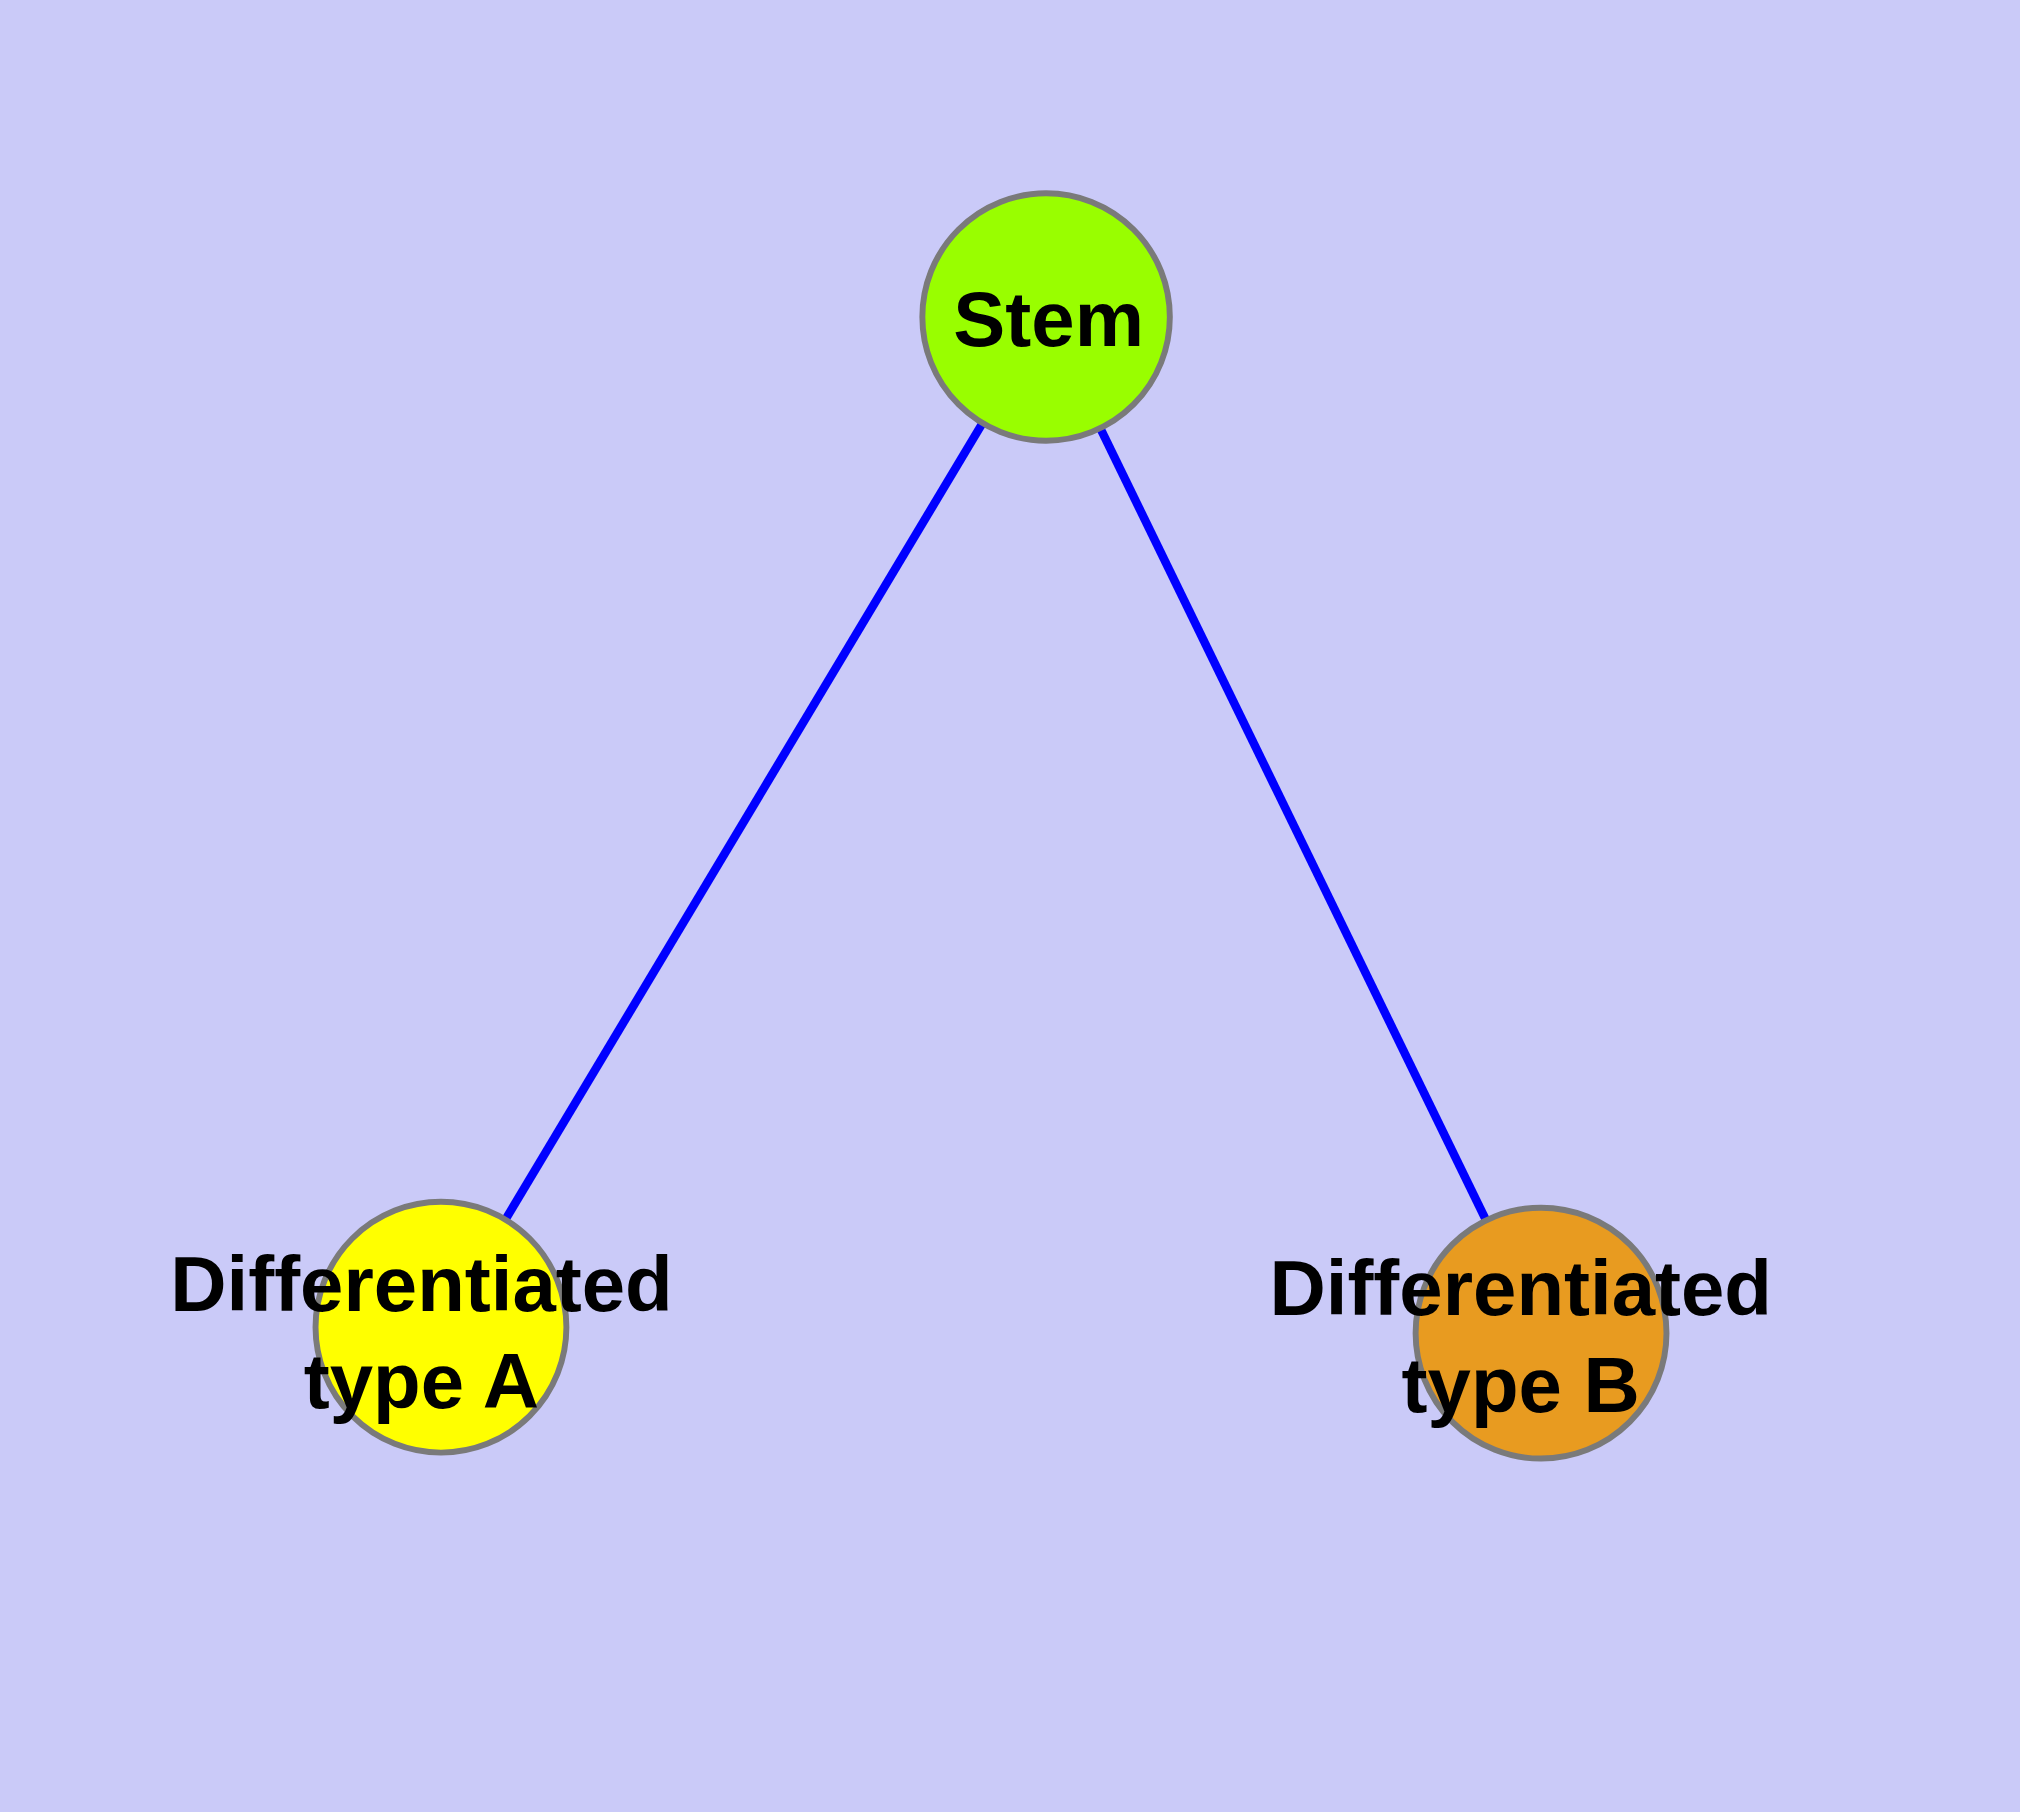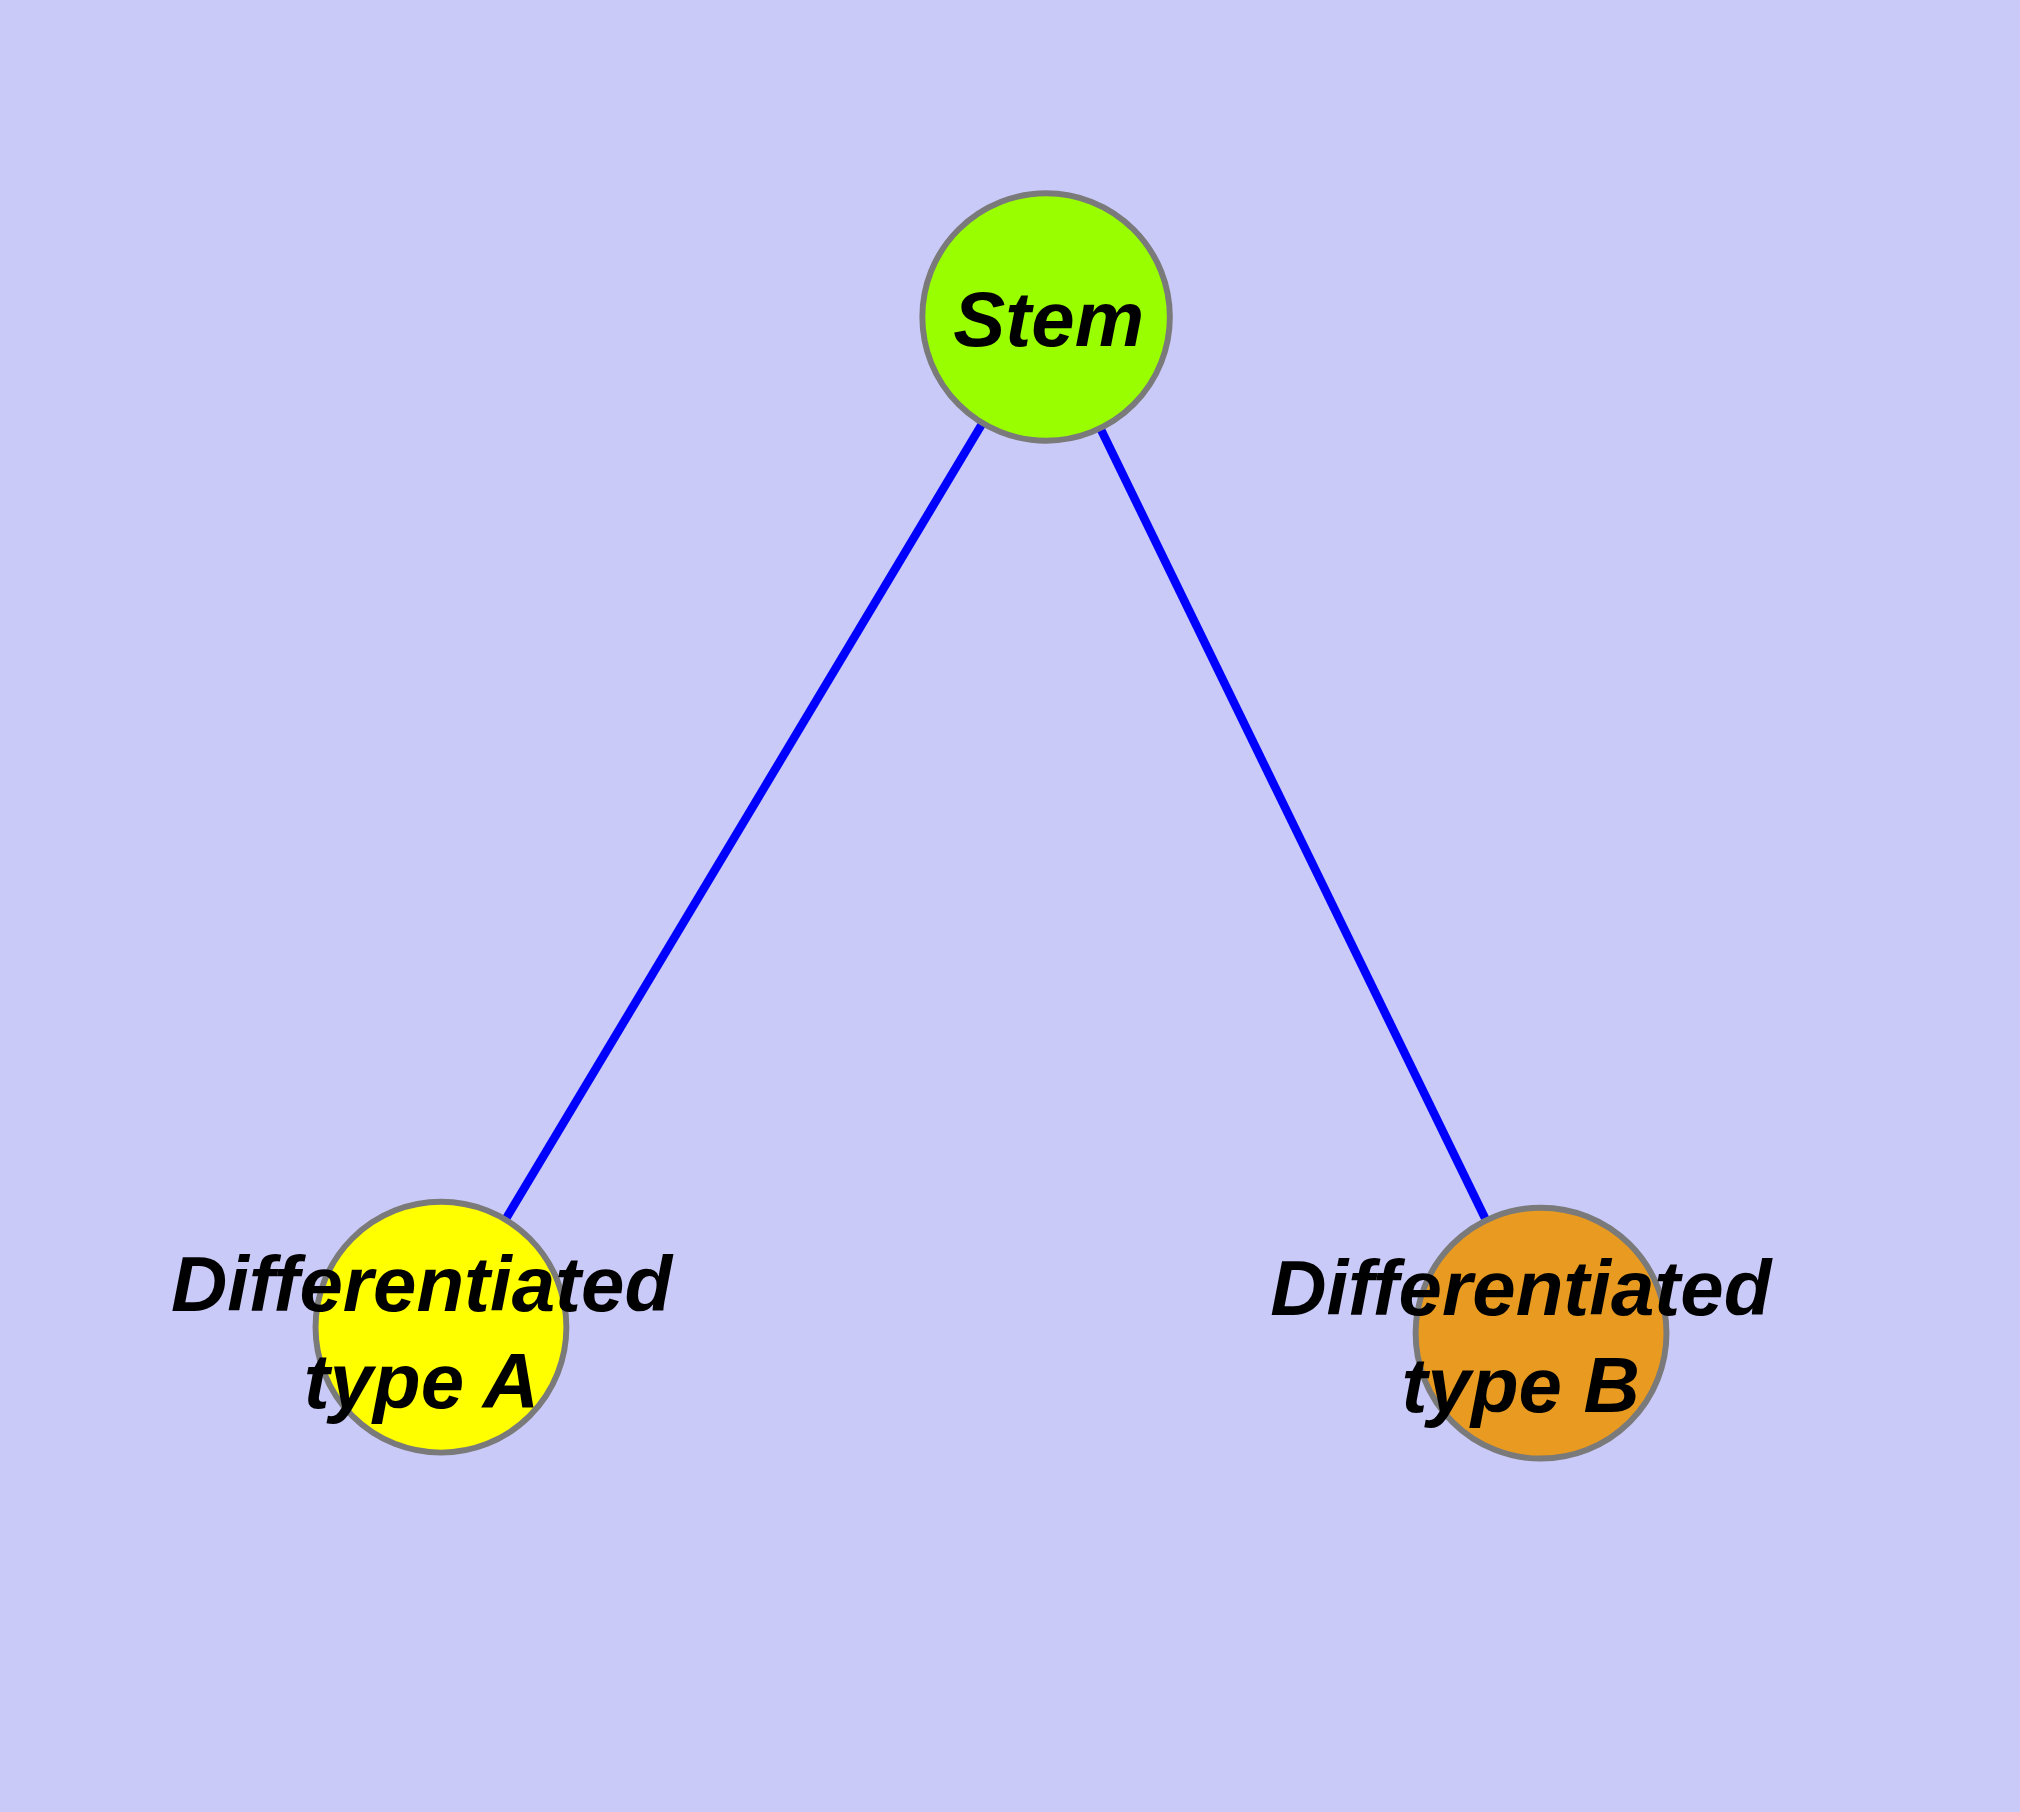--- a/index.html
+++ b/index.html
@@ -19,21 +19,21 @@
     height: 100%;
   }
   .node-label {
     font-family: "Liberation Sans", sans-serif;
     font-weight: bold;
   }
 </style>
 </head>
 <body>
 
-<div class="stage" id="stage" style="background: rgb(202, 202, 248); font-style: italic;">
+<div class="stage" id="stage" style="background: rgb(202, 202, 248);">
   <svg id="graph" xmlns="http://www.w3.org/2000/svg" viewBox="0 0 2384 2138">
       <line x1="1234" y1="374" x2="520" y2="1566" stroke="#0000FF" stroke-width="10"></line>
       <line x1="1234" y1="374" x2="1818" y2="1573" stroke="#0000FF" stroke-width="10"></line>
       <circle cx="1234" cy="374" r="146" fill="#99FE00" stroke="#7A7A7A" stroke-width="7"></circle>
       <circle cx="520" cy="1566" r="148" fill="#FFFF00" stroke="#7A7A7A" stroke-width="7"></circle>
       <circle cx="1818" cy="1573" r="148" fill="#E89B20" stroke="#7A7A7A" stroke-width="7"></circle>
       <text class="node-label" fill="#000000" font-size="92" text-anchor="middle"><tspan x="1237" y="408">Stem</tspan></text>
       <text class="node-label" fill="#000000" font-size="92" text-anchor="middle"><tspan x="497" y="1546.5">Differentiated</tspan><tspan x="497" y="1661.5">type A</tspan></text>
       <text class="node-label" fill="#000000" font-size="92" text-anchor="middle"><tspan x="1794" y="1551.5">Differentiated</tspan><tspan x="1794" y="1666.5">type B</tspan></text>
     </svg>

